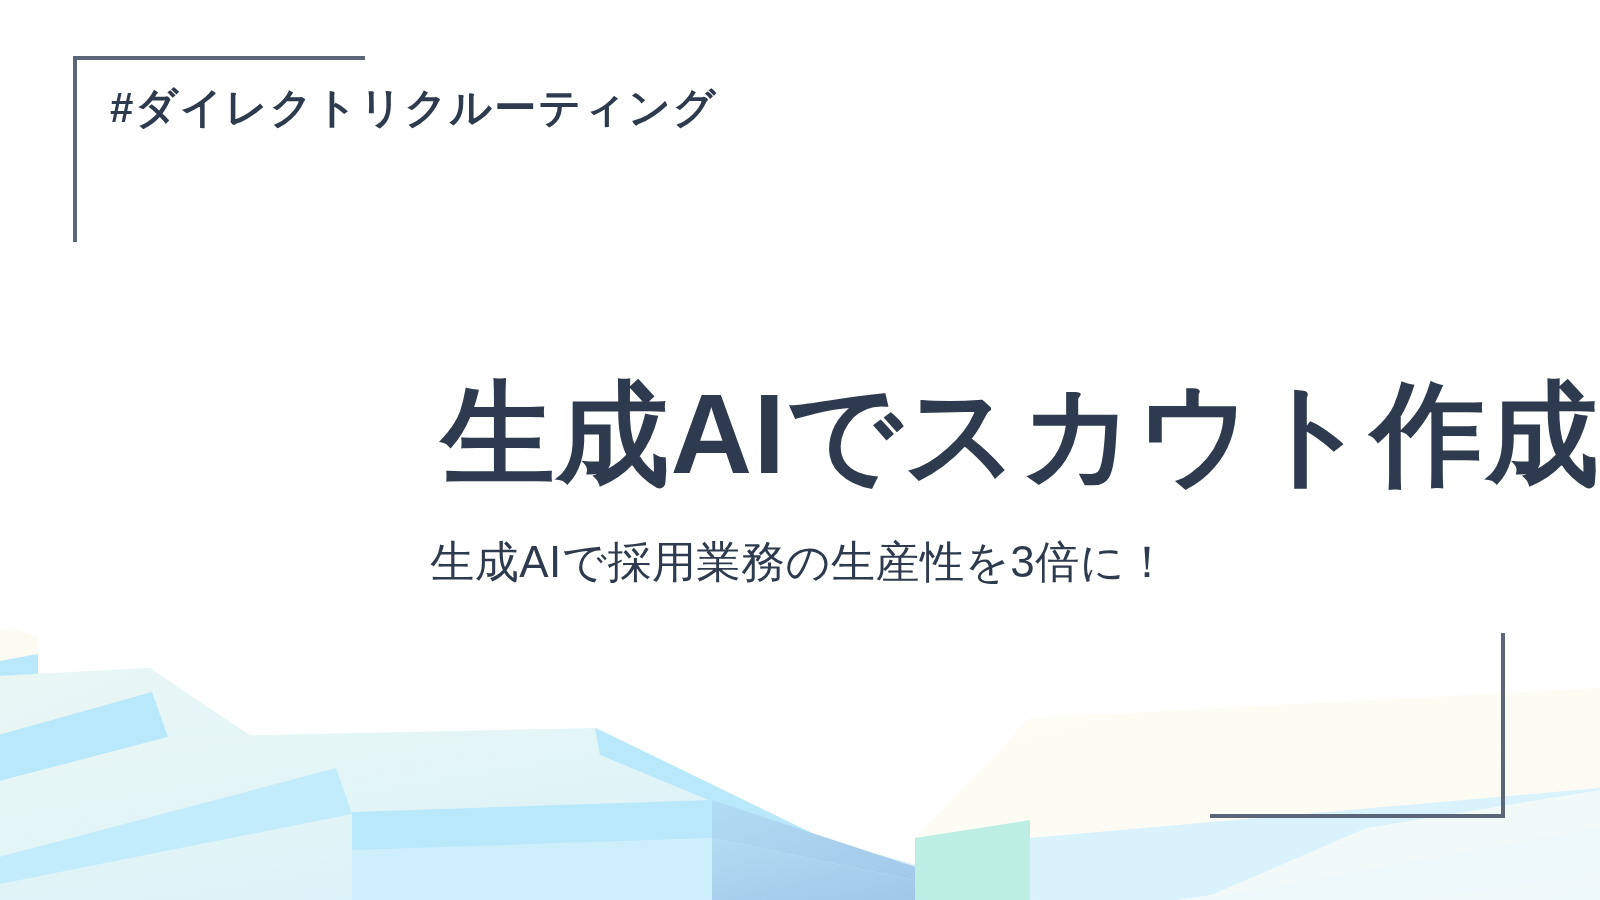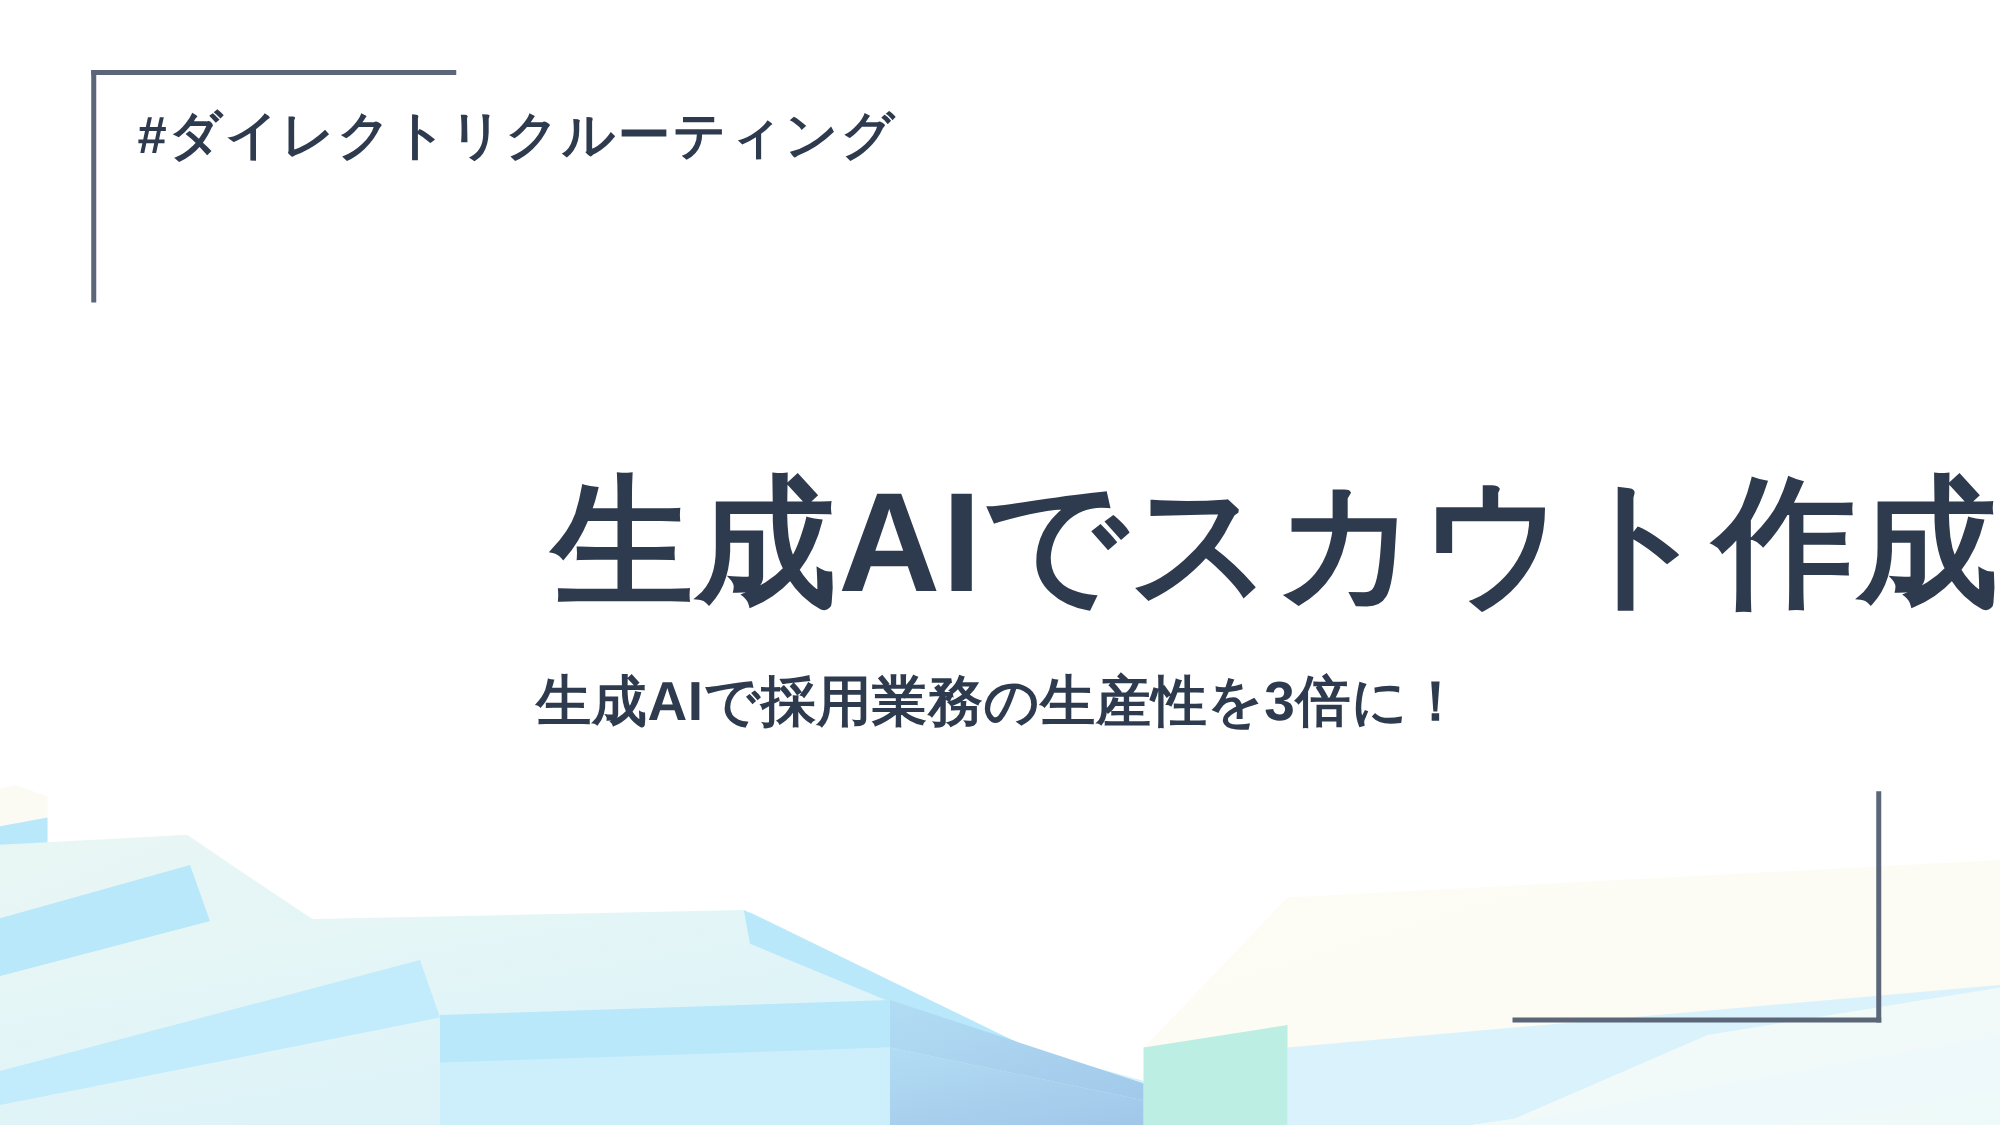--- a/index.html
+++ b/index.html
@@ -77,21 +77,21 @@
     white-space: nowrap;
   }
 
   .subhead {
     position: absolute;
     left: 0;
     right: 0;
     top: 496px;
     text-align: center;
     font-size: 44px;
-    font-weight: 700;
+    font-weight: 400;
     letter-spacing: 0.012em;
     color: #2e3a4d;
     line-height: 1.3;
     white-space: nowrap;
   }
 </style>
 </head>
 <body>
 
 <div id="slide">

